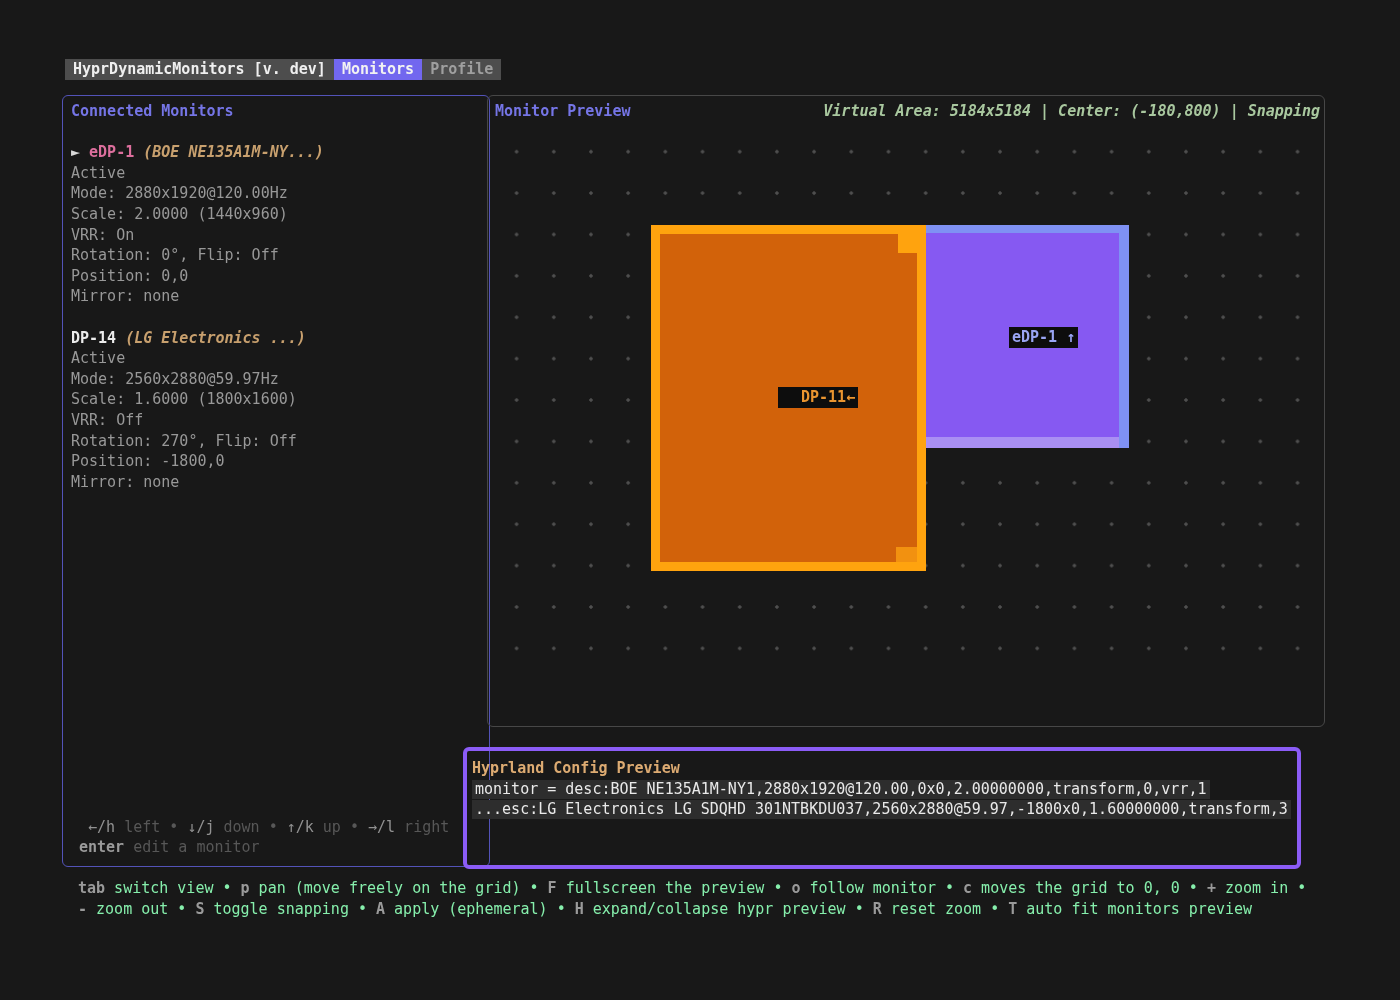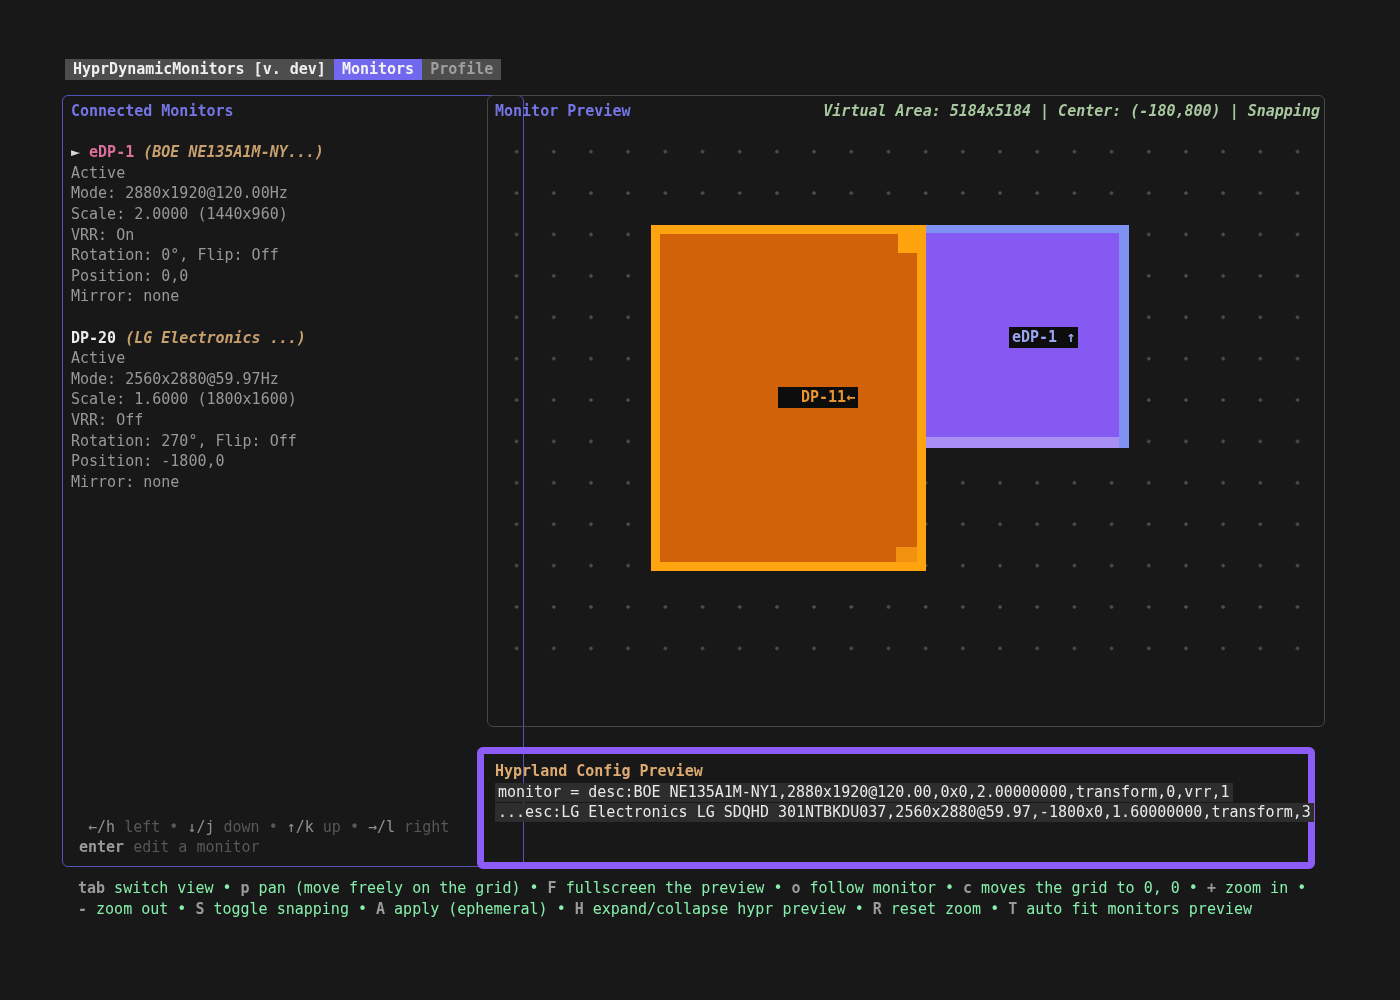--- a/index.html
+++ b/index.html
@@ -10,21 +10,21 @@
   }
   
   .tabbar{position:absolute;left:65px;top:59px;height:21px;display:flex;}
   .tabbar .chunk{display:inline-block;height:21px;line-height:21px;padding:0 8px;font-weight:bold;}
   .app-title{background:#4d4d4d;color:#efefef;}
   .tab{cursor:default;}
   .tab.active{background:#7267ef;color:#f2f2f2;}
   .tab.inactive{background:#4d4d4d;color:#9f9f9f;}
   
   .left-panel{
-    position:absolute;left:62px;top:95px;width:462px;height:772px;
+    position:absolute;left:62px;top:95px;width:428px;height:772px;
     border:1px solid #5353b8;border-radius:6px;box-sizing:border-box;
     padding:5px 8px;
   }
   .row{height:20.6px;line-height:20.6px;white-space:pre;overflow:hidden;}
   .panel-title{color:#7575e6;font-weight:bold;}
   .mon-selector{color:#d8d8d8;}
   .mon-name-pink{color:#dd6f9d;font-weight:bold;}
   .mon-name-white{color:#ececec;font-weight:bold;}
   .mon-desc{color:#c8a06e;font-style:italic;font-weight:bold;}
   .detail{color:#989898;}
@@ -54,23 +54,23 @@
   .handle-br{position:absolute;right:0;bottom:0;width:21px;height:15px;}
   .mon-label{
     position:absolute;background:#0d0d0d;padding:1px 3px;line-height:19px;
     font-weight:bold;white-space:pre;margin-left:28px;
   }
   .legend{position:absolute;left:5px;bottom:13px;}
   .legend-row{display:flex;align-items:center;height:20px;gap:11px;color:#d8d8d8;white-space:pre;}
   .swatch{width:16px;height:16px;flex:none;}
   
   .config-panel{
-    position:absolute;left:477px;top:747px;width:838px;height:122px;
-    border:7px solid #8b5cf6;border-radius:6px;box-sizing:border-box;
-    padding:7px 11px;
+    position:absolute;left:463px;top:747px;width:838px;height:122px;
+    border:4px solid #8b5cf6;border-radius:6px;box-sizing:border-box;
+    padding:7px 5px;
   }
   .config-title{color:#ddab72;font-weight:bold;height:20.6px;line-height:20.6px;}
   .config-line{height:20.6px;line-height:20.6px;white-space:pre;}
   .config-line span{display:inline-block;background:#2d2d2d;color:#e9e9e9;padding:0 3px;line-height:19px;}
   
   .help-bar{position:absolute;left:78px;top:878px;right:60px;}
   .help-line{height:21px;line-height:21px;white-space:pre;overflow:hidden;}
   .help-key{color:#9a9a9a;font-weight:bold;}
   .help-desc{color:#86efac;}
 </style>
@@ -95,21 +95,21 @@
       <div class="row detail">Mode: 2880x1920@120.00Hz</div>
       <div class="row detail">Scale: 2.0000 (1440x960)</div>
       <div class="row detail">VRR: On</div>
       <div class="row detail">Rotation: 0°, Flip: Off</div>
       <div class="row detail">Position: 0,0</div>
       <div class="row detail">Mirror: none</div>
     </div>
     <div class="row"></div>
 
     <div>
-      <div class="row"><span class="mon-name-white">DP-20</span><span class="mon-desc"> (LG Electronics ...)</span></div>
+      <div class="row"><span class="mon-name-white">DP-14</span><span class="mon-desc"> (LG Electronics ...)</span></div>
       <div class="row detail">Active</div>
       <div class="row detail">Mode: 2560x2880@59.97Hz</div>
       <div class="row detail">Scale: 1.6000 (1800x1600)</div>
       <div class="row detail">VRR: Off</div>
       <div class="row detail">Rotation: 270°, Flip: Off</div>
       <div class="row detail">Position: -1800,0</div>
       <div class="row detail">Mirror: none</div>
     </div>
 
     <div class="left-footer">

